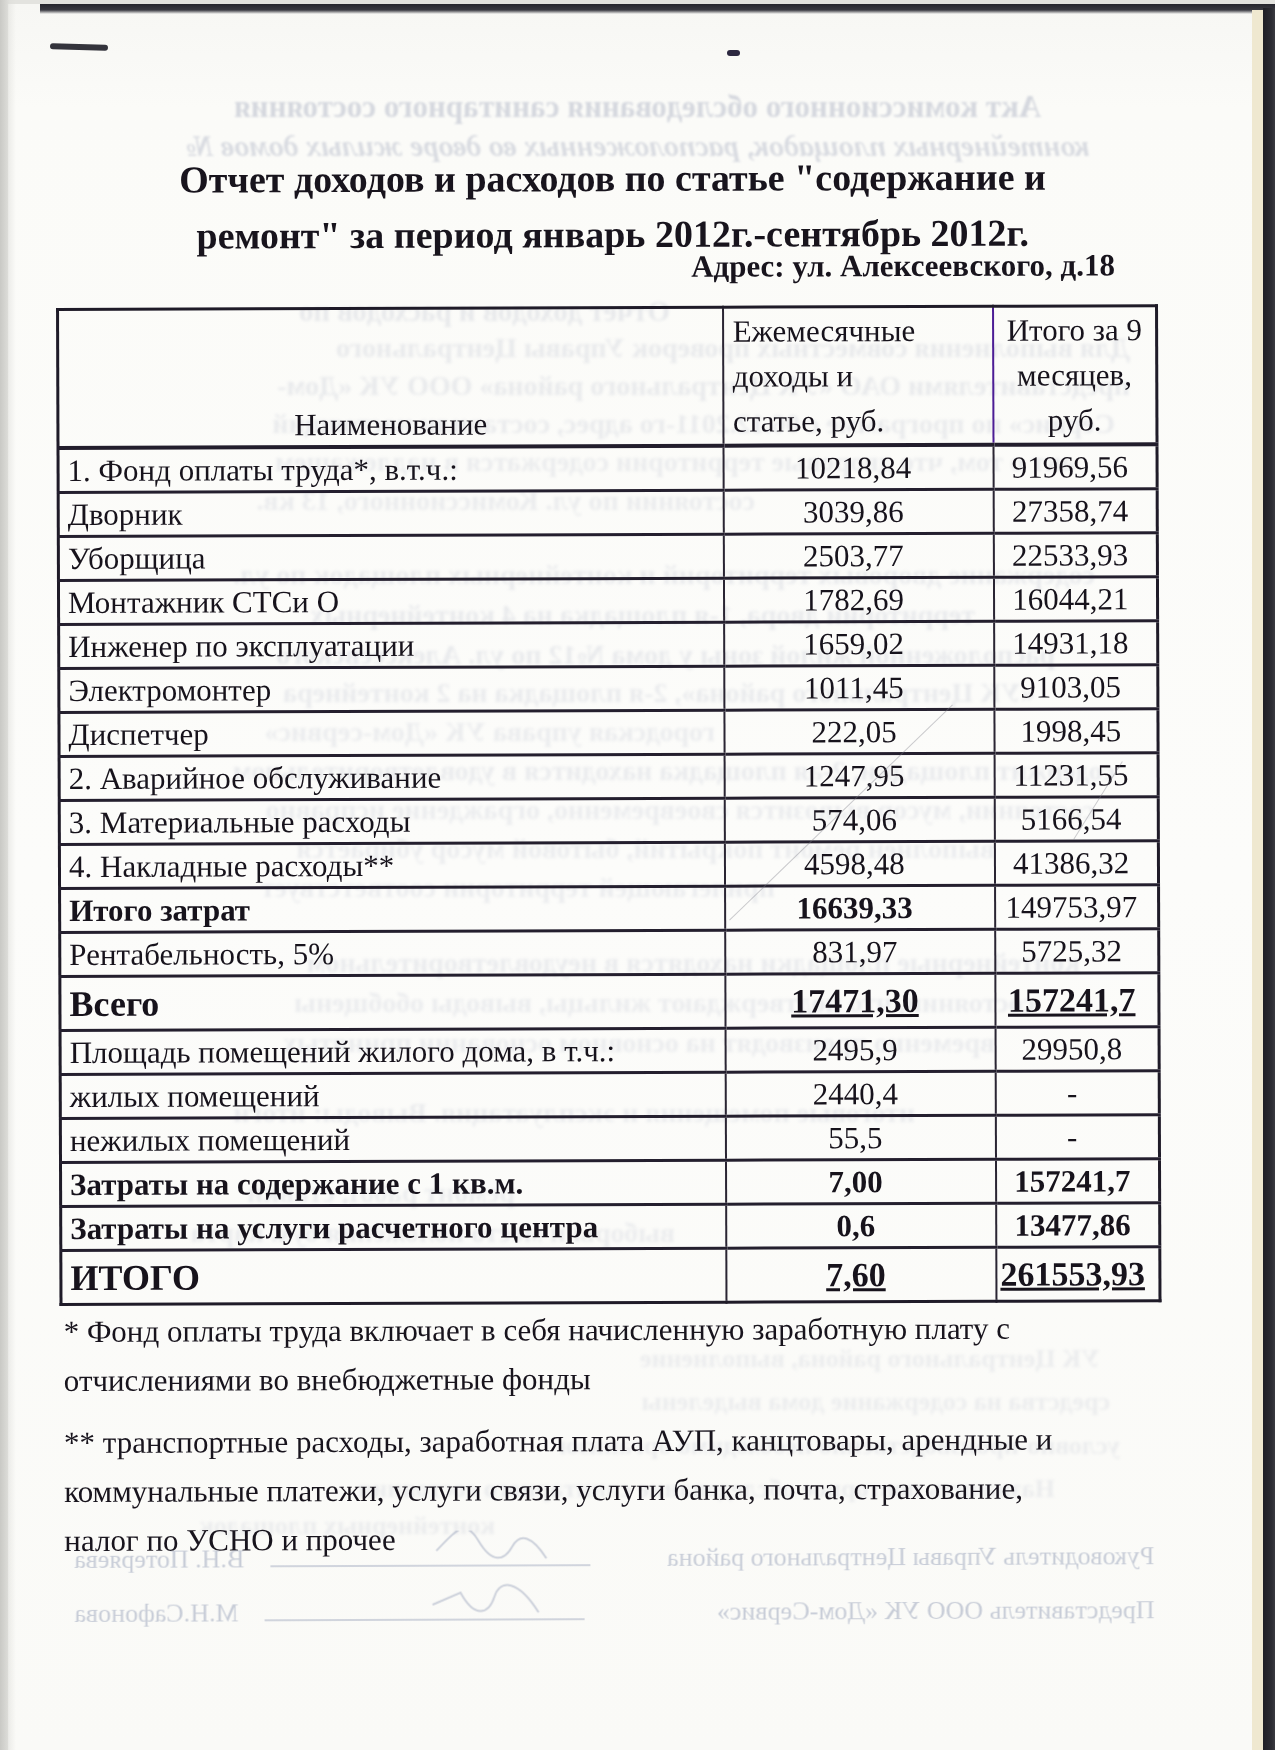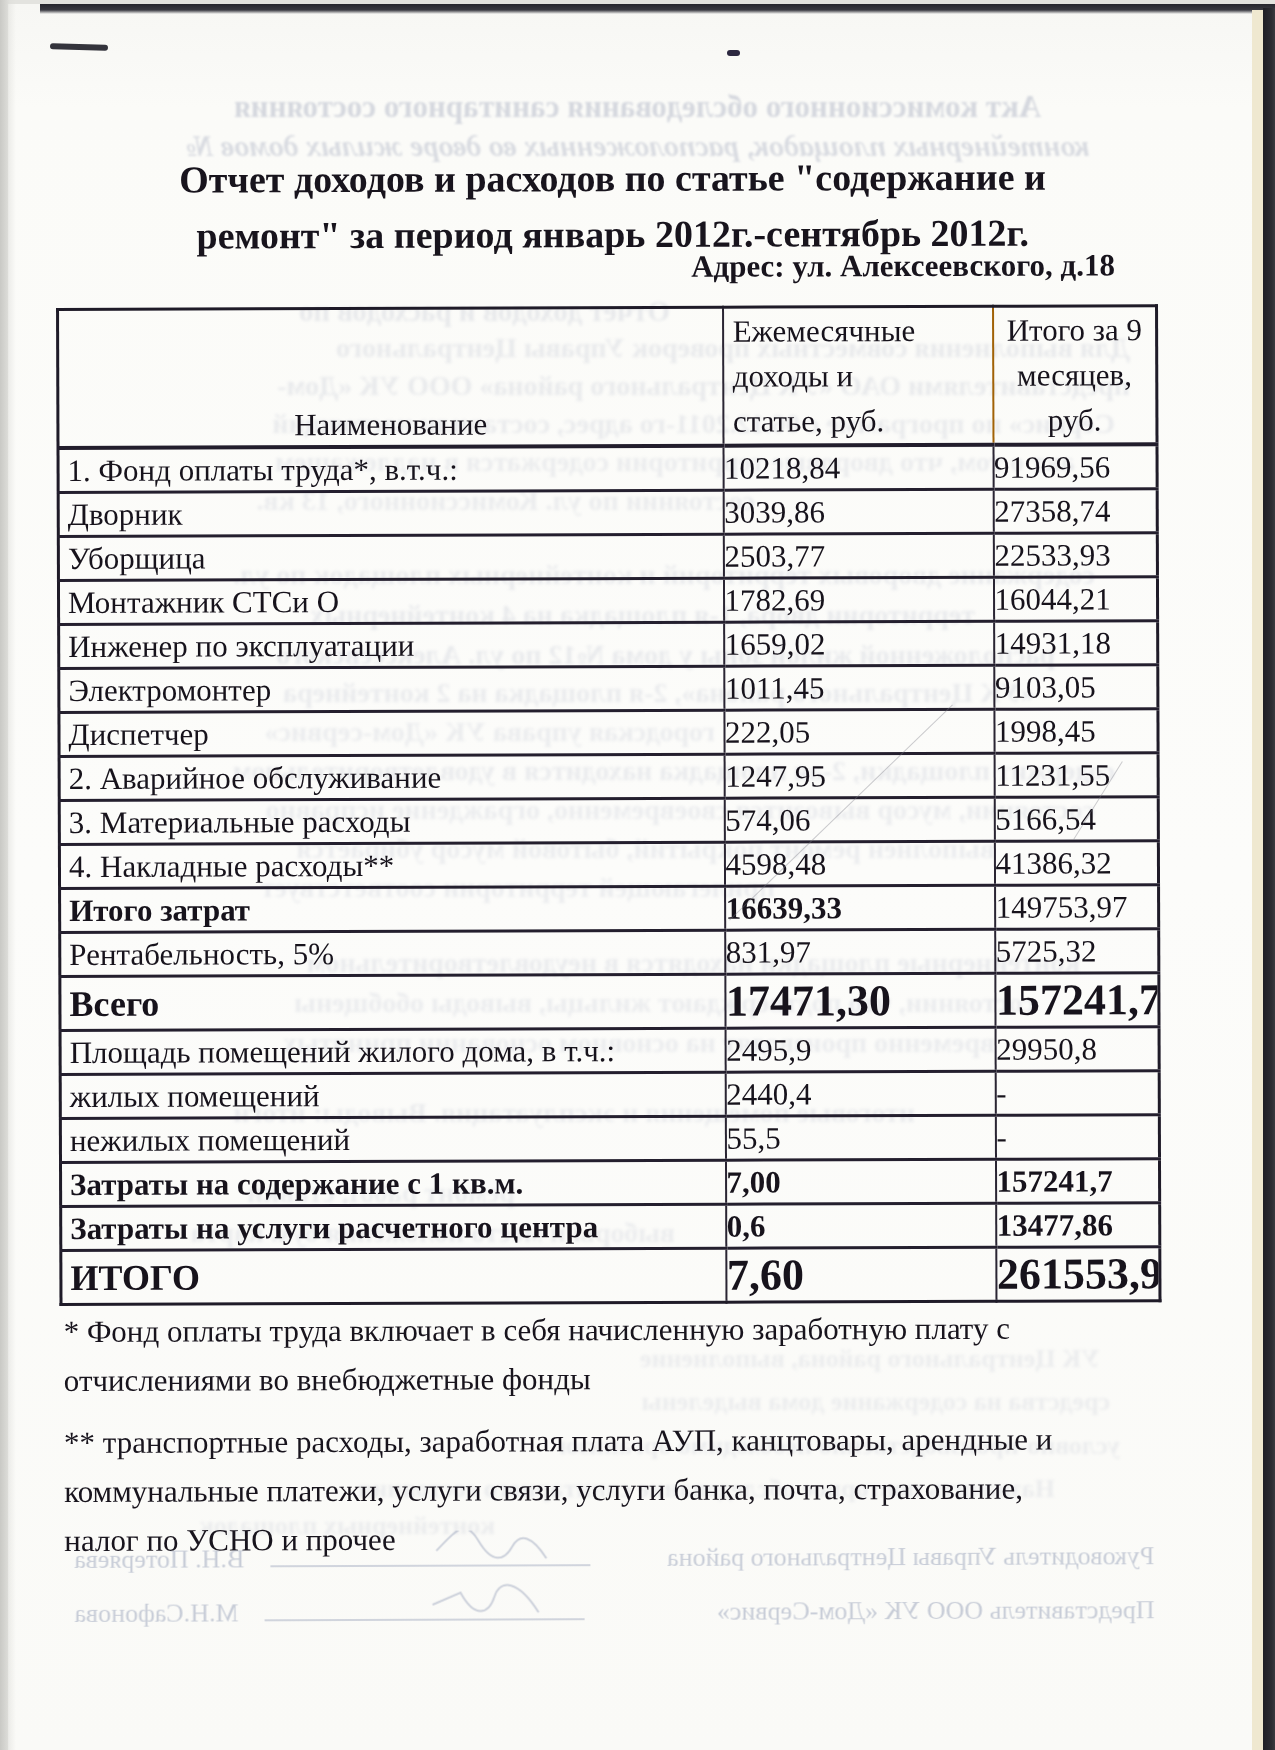--- a/index.html
+++ b/index.html
@@ -50,31 +50,31 @@
     background:transparent;
   }
   col.col-name{width:665px;}
   col.col-monthly{width:270px;}
   col.col-total{width:164px;}
   .report-table th,.report-table td{
     padding:0;font-weight:normal;overflow:hidden;white-space:nowrap;
   }
   .report-table thead th{height:127px;border-bottom:4px solid #221d2c;}
   .report-table .c-name{text-align:left;padding-left:8px;}
-  .report-table .c-num{text-align:left;padding-right:10px;border-left:2px solid #2a2533;}
+  .report-table .c-num{text-align:center;padding-right:10px;border-left:2px solid #2a2533;}
   .report-table tbody td{height:41px;border-top:3px solid #241f2e;}
   .report-table tbody td.c-num{border-left:2px solid #2a2533;}
   th.h-name{vertical-align:bottom;text-align:center;padding-bottom:2px;}
   th.h-monthly{vertical-align:middle;text-align:left;padding-left:9px;line-height:45px;border-left:2px solid #2a2533;}
-  th.h-total{vertical-align:middle;text-align:center;line-height:45px;border-left:2px solid #a16207;}
+  th.h-total{vertical-align:middle;text-align:center;line-height:45px;border-left:2px solid #4c1d95;}
   tr.row-subtotal td:nth-child(1),tr.row-subtotal td:nth-child(2){font-weight:bold;}
   tr.row-boldrow td{font-weight:bold;}
   tr.row-grand td{font-weight:bold;height:51px;}
   tr.row-grand td.c-name{font-size:36px;}
-  tr.row-grand td.c-num{font-size:44px;}
+  tr.row-grand td.c-num{font-size:34px;text-decoration:underline;}
 
   .footnotes{position:absolute;left:62px;top:1305px;width:1030px;font-size:31px;line-height:49px;}
   .footnotes p{margin:0 0 13px 0;}
 
   .sig-line{position:absolute;left:72px;width:1080px;display:flex;align-items:baseline;gap:26px;
     transform:scaleX(-1);color:#96a0b8;opacity:.5;filter:blur(.5px);font-size:26px;white-space:nowrap;}
   .sig-line .sig-role{flex:1 1 auto;}
   .sig-line .sig-rule{flex:0 0 320px;border-bottom:2px solid rgba(150,160,185,.85);height:12px;position:relative;}
   .sig-line .sig-rule svg{position:absolute;left:40px;bottom:0;}
   .sig-line.s1{top:1543px;}

